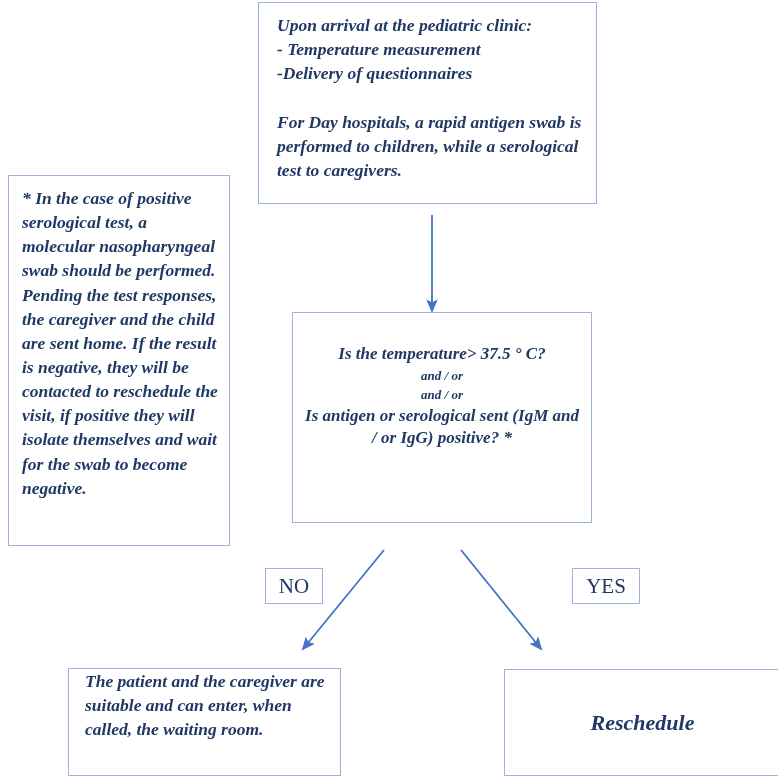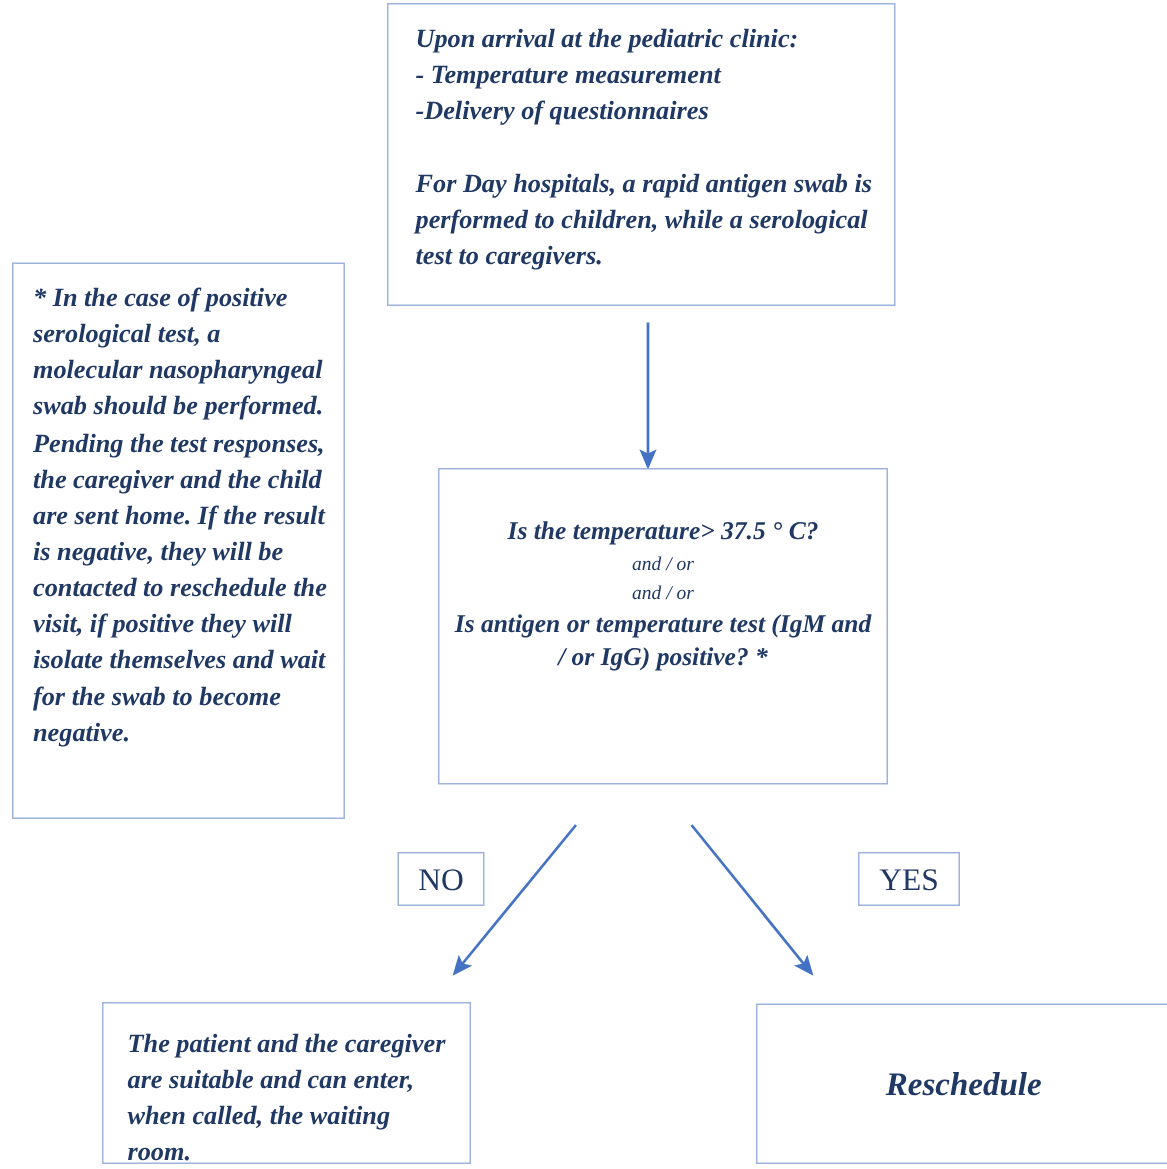--- a/index.html
+++ b/index.html
@@ -62,21 +62,21 @@
     text-align: center;
     font-size: 17px;
     line-height: 1.33;
   }
   #box-decision .ql {
     display: block;
   }
   #box-decision .conj {
     display: block;
     font-size: 13px;
-    font-weight: normal;
+    font-weight: bold;
     font-style: italic;
     line-height: 1.5;
   }
 
   
   .chip {
     position: absolute;
     box-sizing: border-box;
     border: 1.5px solid #9DB3DC;
     background: #ffffff;
@@ -101,23 +101,23 @@
     top: 568px;
     width: 68px;
     height: 36px;
     margin-left: 48px;
   }
 
   
   #box-outcome-suitable {
     left: 68px;
     top: 668px;
-    width: 246px;
+    width: 273px;
     height: 108px;
-    padding: 14px 10px 0 16px;
+    padding: 0 10px 0 16px;
     font-size: 17.5px;
     line-height: 1.38;
     text-align: left;
   }
   #box-outcome-reschedule {
     left: 504px;
     top: 669px;
     width: 277px;
     height: 107px;
     display: flex;
@@ -164,21 +164,21 @@
 - Temperature measurement
 -Delivery of questionnaires
 
 For Day hospitals, a rapid antigen swab is performed to children, while a serological test to caregivers.</div>
   </div>
 
   <div class="box" id="box-decision">
     <span class="ql">Is the temperature&gt; 37.5 ° C?</span>
     <span class="conj">and / or</span>
     <span class="conj">and / or</span>
-    <span class="ql">Is antigen or temperature test (IgM and / or IgG) positive? *</span>
+    <span class="ql">Is antigen or serological sent (IgM and / or IgG) positive? *</span>
   </div>
 
   <div class="chip" id="chip-no">
     <span>NO</span>
   </div>
 
   <div class="chip" id="chip-yes">
     <span>YES</span>
   </div>
 

